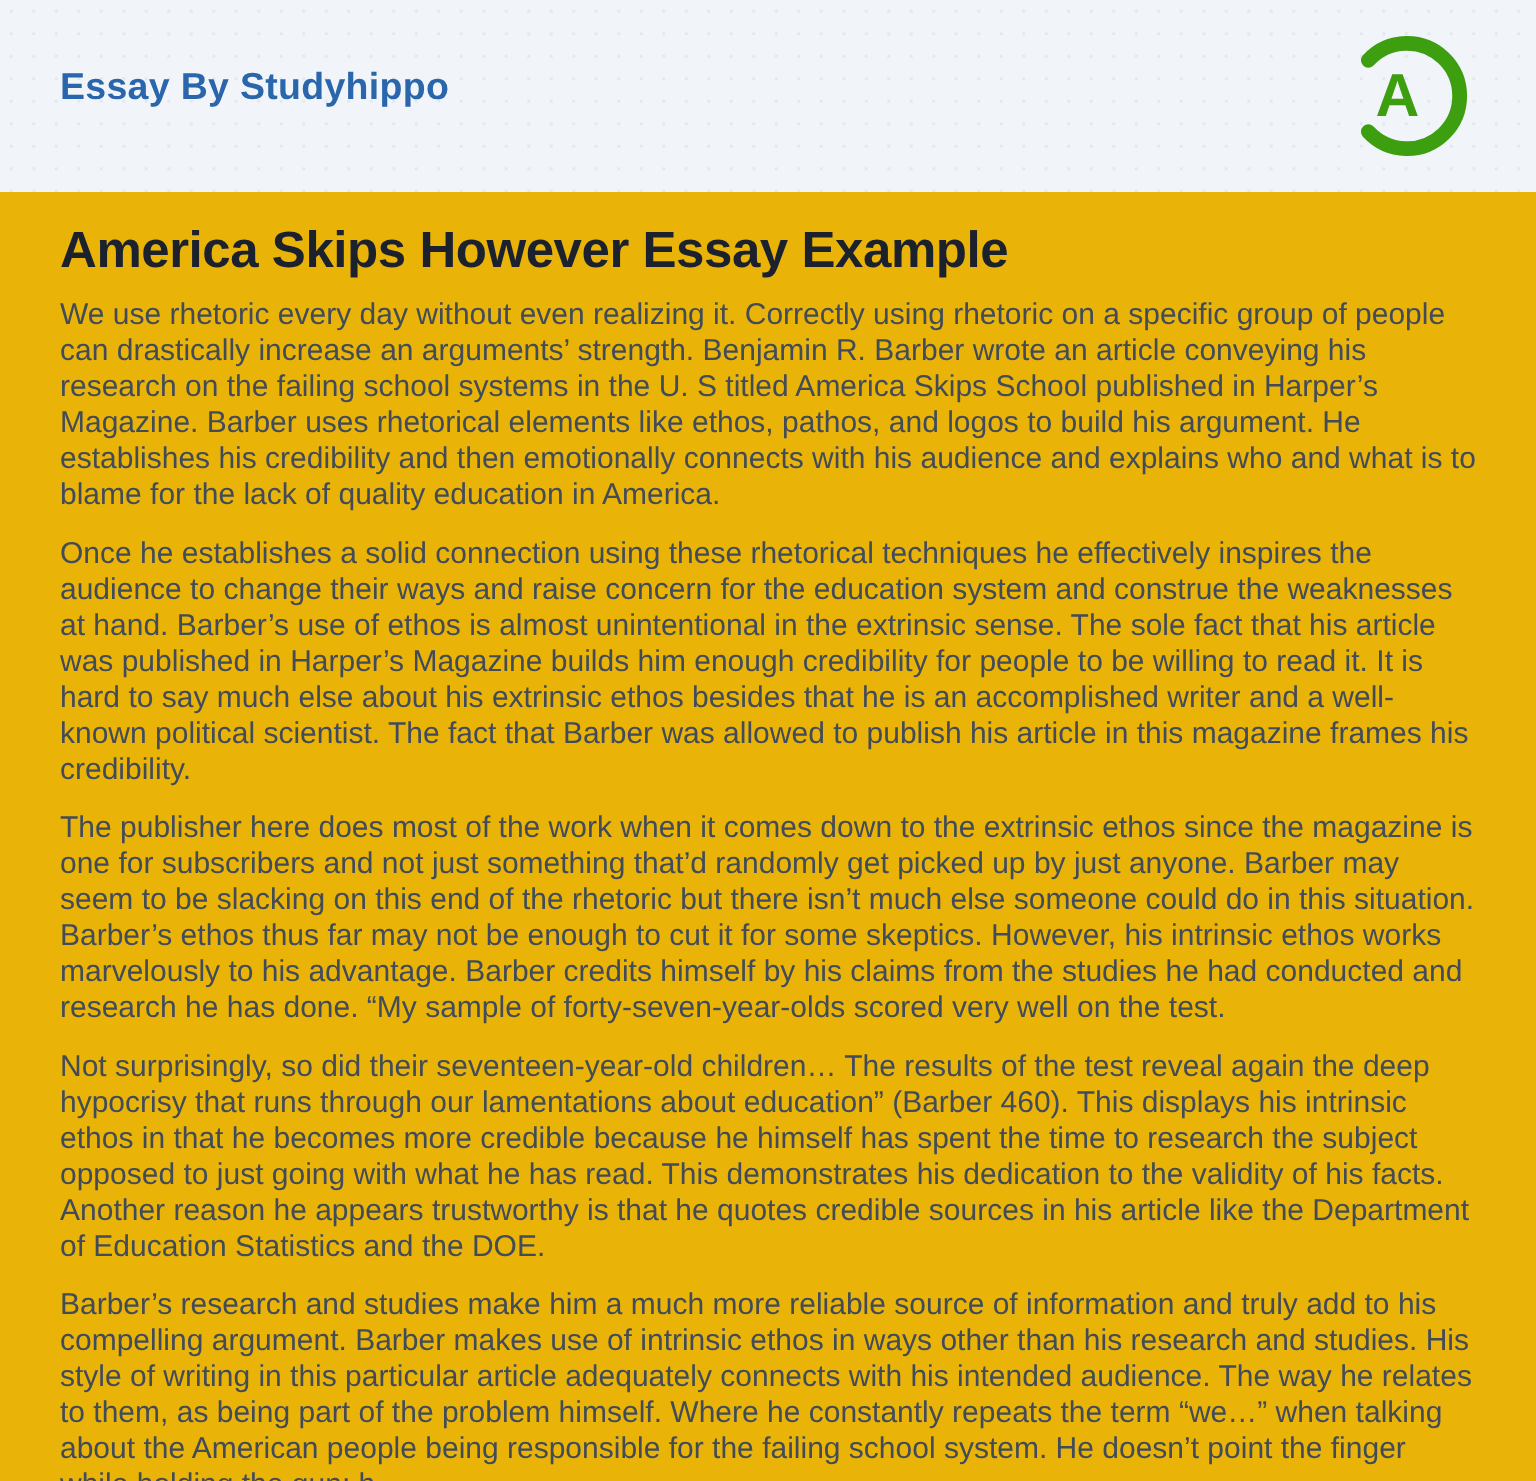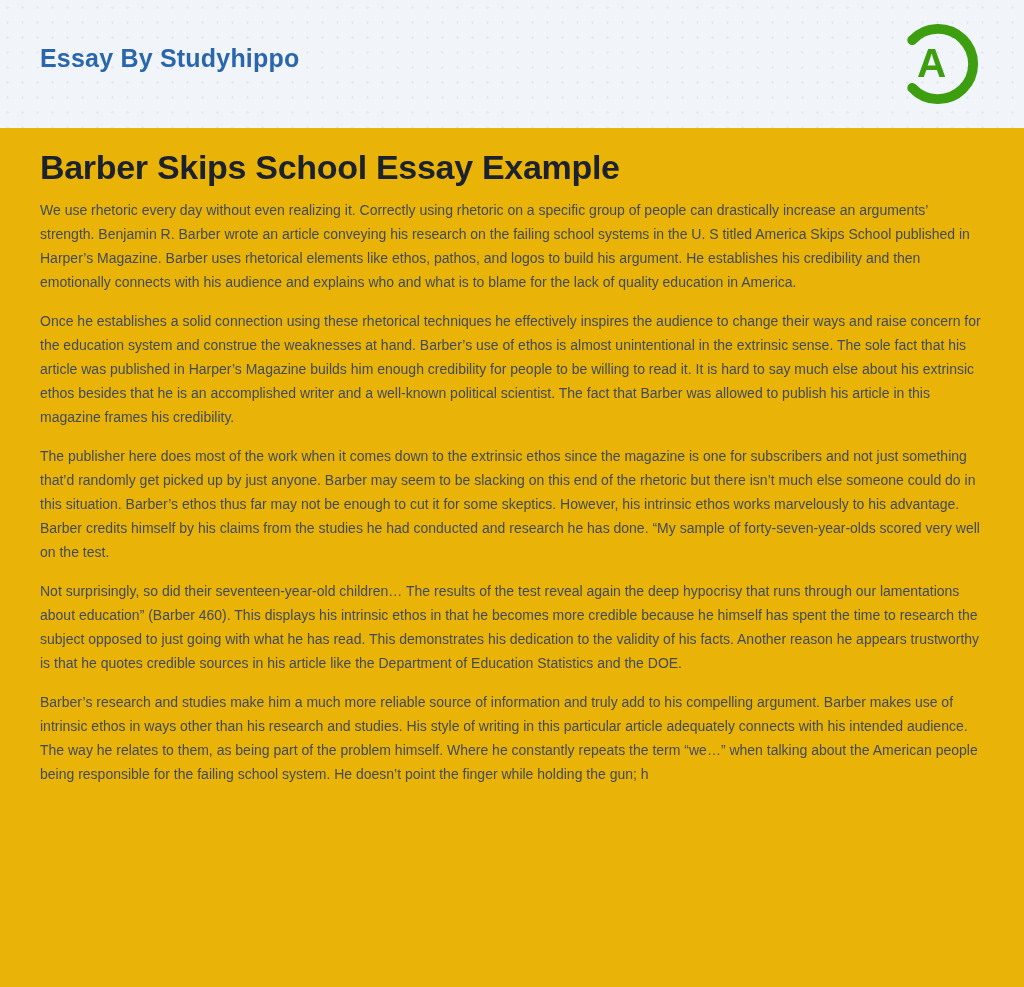--- a/index.html
+++ b/index.html
@@ -46,21 +46,21 @@
   .essay-title {
     margin: 19px 0 11px 0;
     font-size: 34px;
     line-height: 40px;
     font-weight: 800;
     letter-spacing: -0.3px;
     color: #1b222e;
   }
   .essay p {
     margin: 0 0 15px 0;
-    font-size: 14px;
+    font-size: 20px;
     line-height: 24px;
     color: #414b59;
   }
 </style>
 </head>
 <body>
 
 <div class="page">
 
   <header class="page-header">
@@ -70,21 +70,21 @@
 
     <div class="logo">
       <svg viewBox="0 0 100 100" width="90" height="90">
         <path d="M 22.5 23.5 A 39 39 0 1 1 22.5 76.5" fill="none" stroke="#3d9e10" stroke-width="11" stroke-linecap="round"></path>
         <text x="44" y="64.5" text-anchor="middle" font-family="Liberation Sans, DejaVu Sans, sans-serif" font-size="45" font-weight="700" fill="#3d9e10">A</text>
       </svg>
     </div>
   </header>
 
   <main class="essay">
-    <h1 class="essay-title">Barber Skips School Essay Example</h1>
+    <h1 class="essay-title">America Skips However Essay Example</h1>
 
     <div>
 
         <p>We use rhetoric every day without even realizing it. Correctly using rhetoric on a specific group of people can drastically increase an arguments’ strength. Benjamin R. Barber wrote an article conveying his research on the failing school systems in the U. S titled America Skips School published in Harper’s Magazine. Barber uses rhetorical elements like ethos, pathos, and logos to build his argument. He establishes his credibility and then emotionally connects with his audience and explains who and what is to blame for the lack of quality education in America.</p>
 
         <p>Once he establishes a solid connection using these rhetorical techniques he effectively inspires the audience to change their ways and raise concern for the education system and construe the weaknesses at hand. Barber’s use of ethos is almost unintentional in the extrinsic sense. The sole fact that his article was published in Harper’s Magazine builds him enough credibility for people to be willing to read it. It is hard to say much else about his extrinsic ethos besides that he is an accomplished writer and a well-known political scientist. The fact that Barber was allowed to publish his article in this magazine frames his credibility.</p>
 
         <p>The publisher here does most of the work when it comes down to the extrinsic ethos since the magazine is one for subscribers and not just something that’d randomly get picked up by just anyone. Barber may seem to be slacking on this end of the rhetoric but there isn’t much else someone could do in this situation. Barber’s ethos thus far may not be enough to cut it for some skeptics. However, his intrinsic ethos works marvelously to his advantage. Barber credits himself by his claims from the studies he had conducted and research he has done. “My sample of forty-seven-year-olds scored very well on the test.</p>
 
         <p>Not surprisingly, so did their seventeen-year-old children… The results of the test reveal again the deep hypocrisy that runs through our lamentations about education” (Barber 460). This displays his intrinsic ethos in that he becomes more credible because he himself has spent the time to research the subject opposed to just going with what he has read. This demonstrates his dedication to the validity of his facts. Another reason he appears trustworthy is that he quotes credible sources in his article like the Department of Education Statistics and the DOE.</p>

